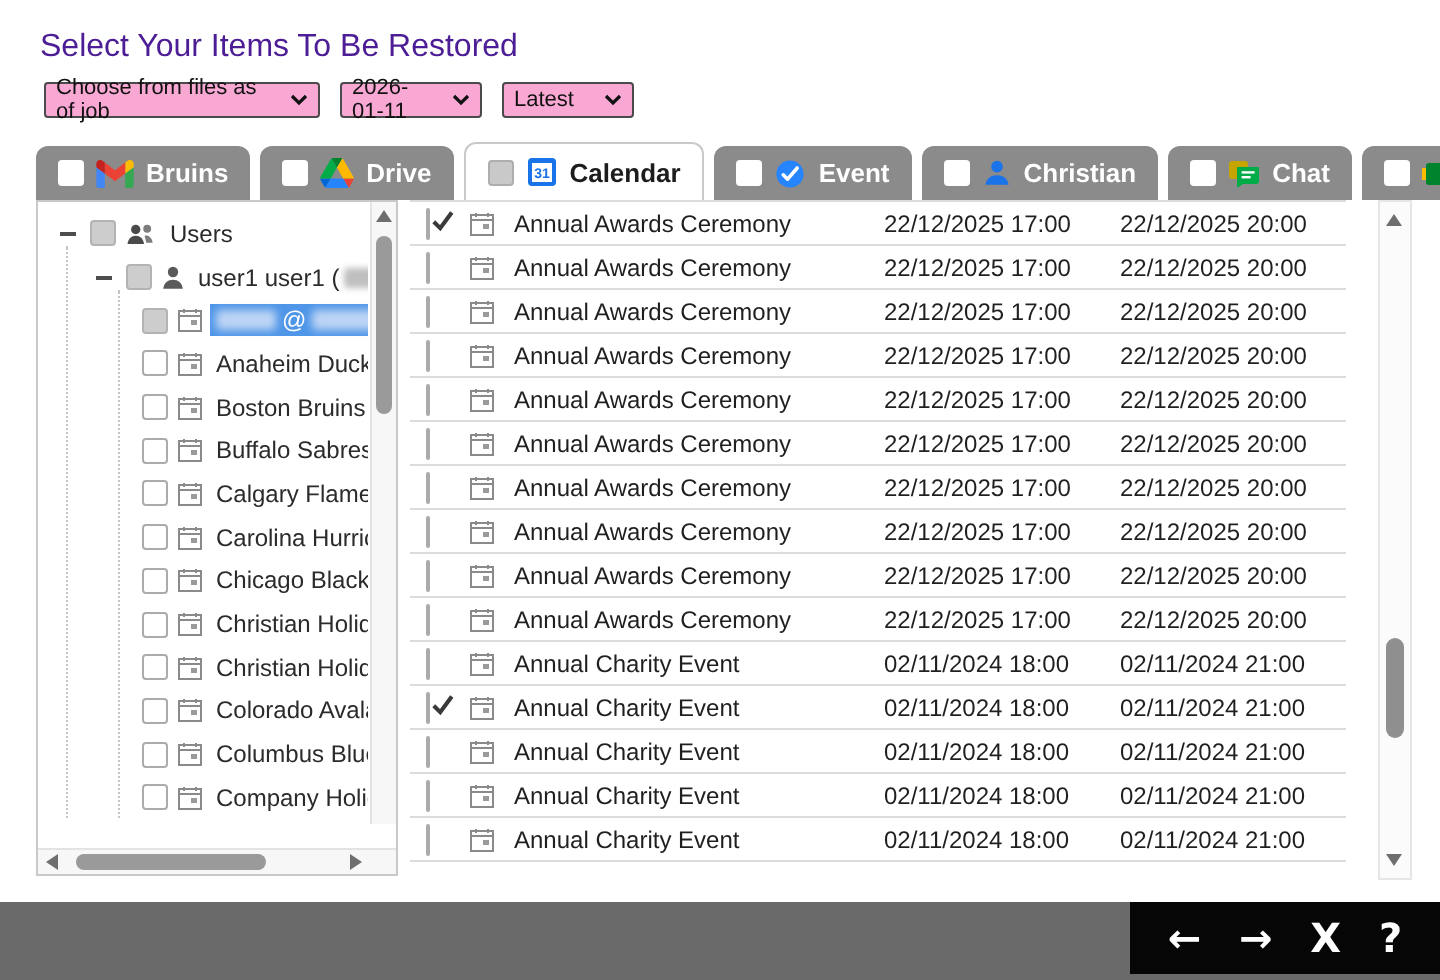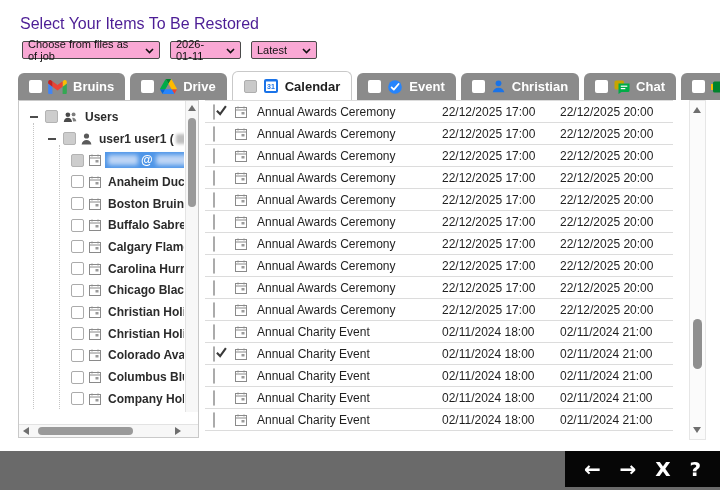--- a/index.html
+++ b/index.html
@@ -19,21 +19,21 @@
   .tab.active{background:#fff;border:1px solid #c9c9c9;border-bottom:none;height:29px;z-index:2;}
   .tab .cb{width:13px;height:13px;background:#fff;border-radius:2px;flex:none;}
   .tab.active .cb{background:#c9c9c9;border:1px solid #aeaeae;box-sizing:border-box;}
   .tab .lbl{font-size:13px;font-weight:bold;color:#fff;white-space:nowrap;}
   .tab.active .lbl{color:#1d1d1d;text-align:center;}
   .ticon{display:flex;align-items:center;flex:none;}
 
   .tree-panel{position:absolute;left:18px;top:100px;width:181px;height:338px;
               border:1px solid #c9c9c9;box-sizing:border-box;background:#fff;overflow:hidden;}
   .tree-rows{position:absolute;left:0;top:5px;right:14px;bottom:14px;overflow:hidden;}
-  .tree-row{height:21.7px;display:flex;align-items:center;font-size:12px;font-weight:bold;
+  .tree-row{height:21.7px;display:flex;align-items:center;font-size:12px;font-weight:normal;
             color:#2b2b2b;white-space:nowrap;overflow:hidden;cursor:pointer;}
   .tree-row.lvl0{padding-left:11px;}
   .tree-row.lvl1{padding-left:29px;}
   .tree-row.lvl2{padding-left:52px;}
   .expander{width:8px;height:2px;background:#4d4d4d;margin-right:7px;flex:none;cursor:pointer;}
   .cbx{width:13px;height:13px;border:1px solid #ababab;border-radius:2px;background:#fff;
        flex:none;margin-right:5px;box-sizing:border-box;position:relative;cursor:pointer;}
   .cbx.partial{background:#cdcdcd;border-color:#b3b3b3;}
   .cbx svg{position:absolute;left:0;top:-2px;}
   .tree-row .ticon{margin-right:4px;}

